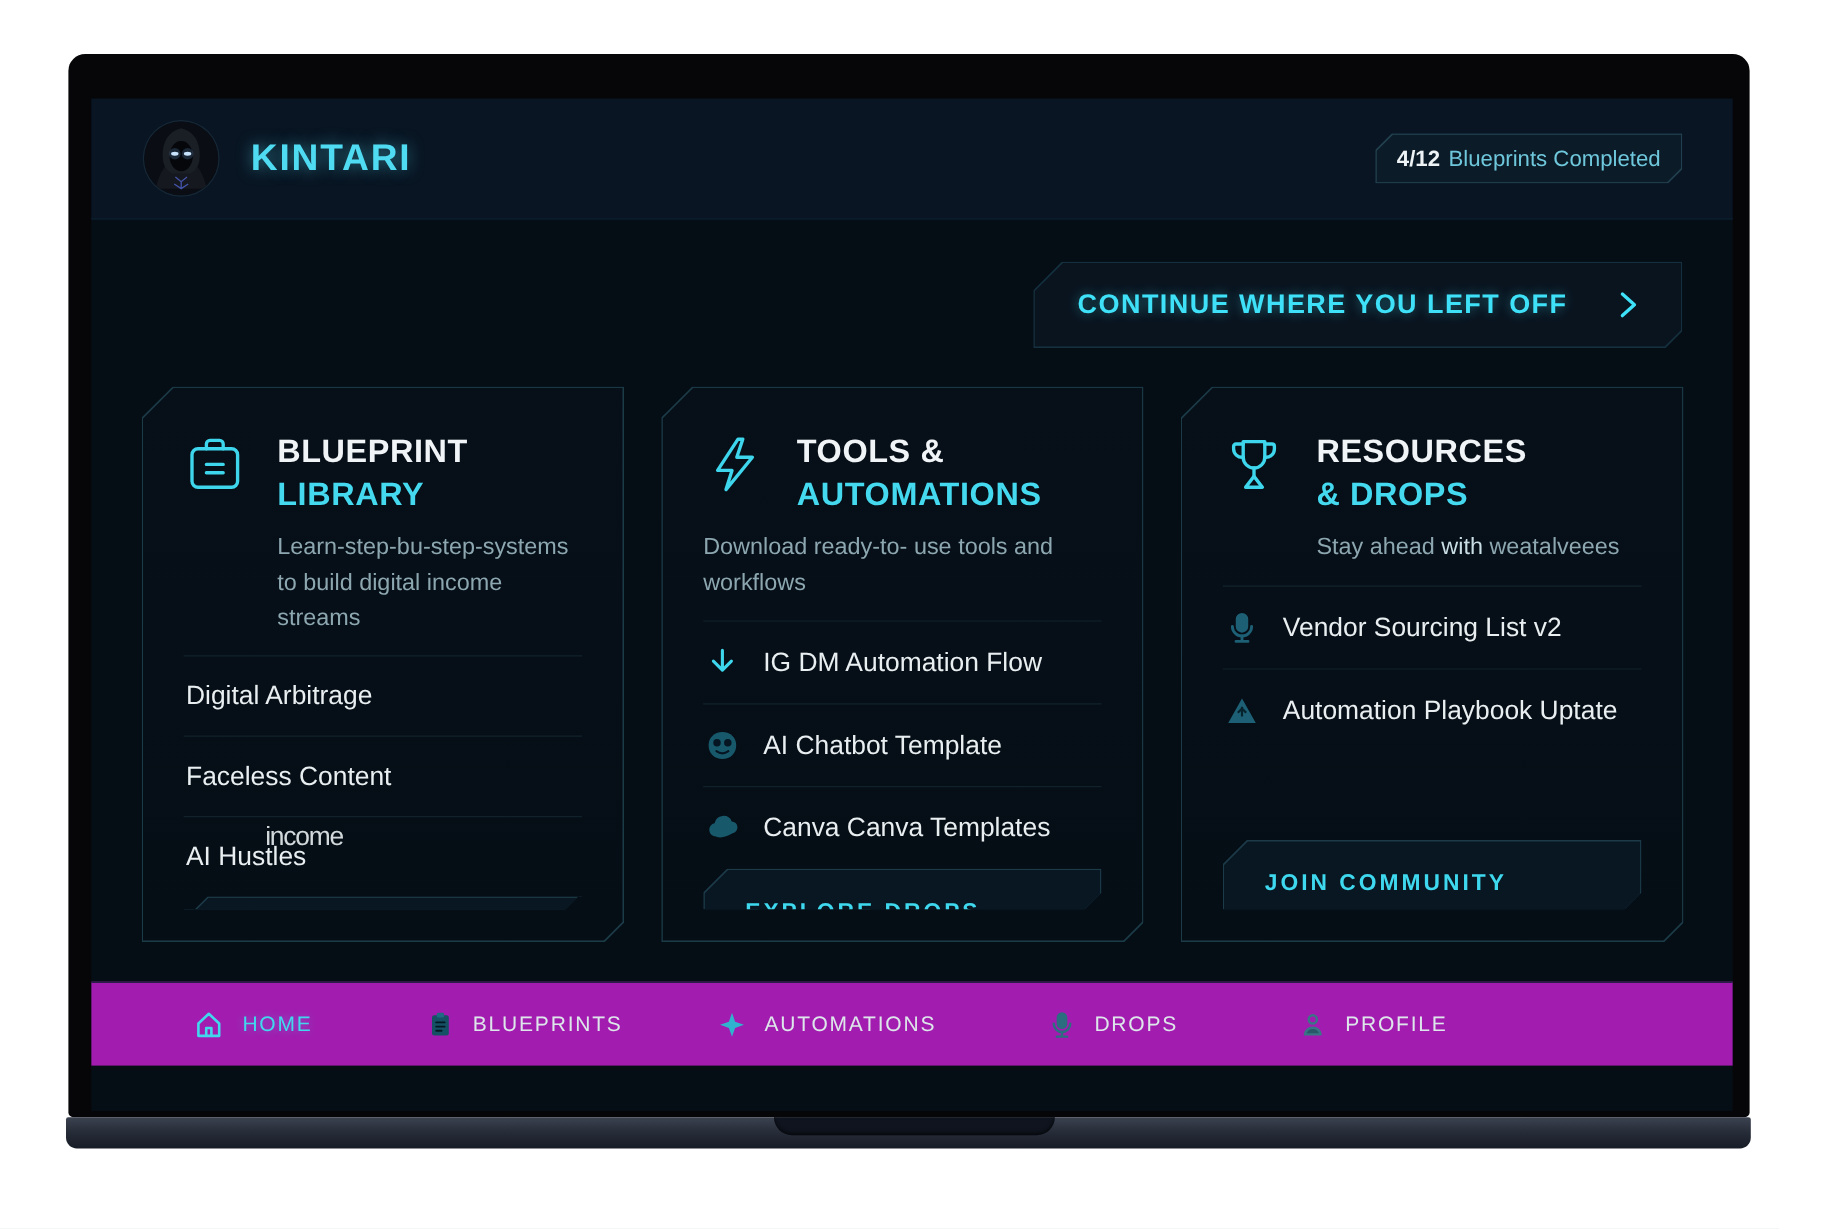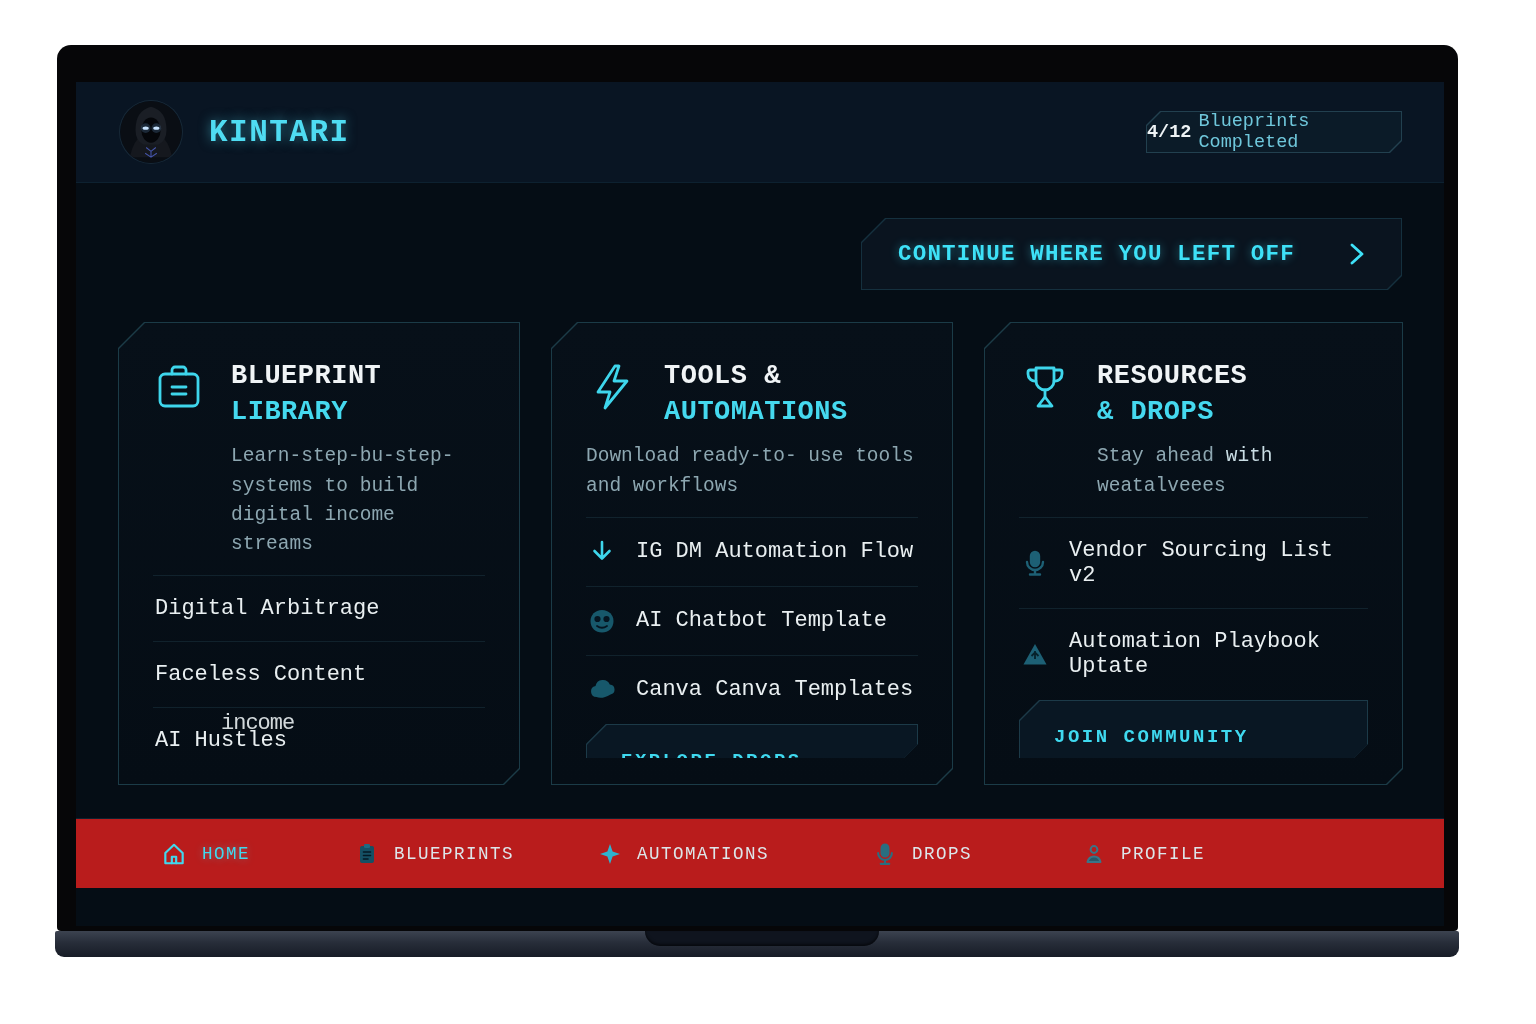--- a/index.html
+++ b/index.html
@@ -1,17 +1,17 @@
 <!DOCTYPE html>
 <html><head>
 <meta charset="utf-8">
 <style>
   * { margin:0; padding:0; box-sizing:border-box; }
   html,body { width:1536px; height:1024px; background:#ffffff; font-family:"Liberation Sans", sans-serif; overflow:hidden; }
-  .stage { position:relative; width:1536px; height:1024px;font-family:Liberation Mono, monospace; }
+  .stage { position:relative; width:1536px; height:1024px; }
 
   
   .laptop-frame { position:absolute; left:57px; top:45px; width:1401px; height:886px;
     background:#060608; border-radius:14px 14px 4px 4px; }
   .laptop-base { position:absolute; left:55px; top:931px; width:1404px; height:26px;
     background:linear-gradient(180deg,#3c4350 0%,#272d39 45%,#171c26 100%);
     border-radius:2px 2px 9px 9px; }
   .base-notch { position:absolute; left:590px; top:0; width:234px; height:15px;
     background:#0f141e; border-radius:0 0 16px 16px; box-shadow:inset 0 -2px 3px rgba(0,0,0,.55); }
 
@@ -68,21 +68,21 @@
   .ghost-wrap { position:relative; }
   .ghost { position:absolute; left:68px; top:3px; filter:blur(.4px); opacity:.9; letter-spacing:-1px; }
   .new-badge { margin-left:auto; background:#0e2734; color:#49d7ee; font-size:15px;
     letter-spacing:1.5px; padding:7px 13px; border-radius:3px; font-weight:bold; }
   .card-btn { margin-top:auto; height:58px; --ch:20px; --ch2:14px; --bcol:#1c3a48; cursor:pointer; }
   .card-btn .cut-inner { background:#091723; justify-content:center; }
   .card-btn .btn-label { color:#3fd9ef; font-size:19px; font-weight:bold; letter-spacing:2.5px; }
 
   
   .bottom-nav { position:absolute; left:0; top:736px; width:100%; height:70px;
-    background:#b91c1c; border-top:1px solid #0d2130; }
+    background:#a21caf; border-top:1px solid #0d2130; }
   .nav-item { position:absolute; top:0; height:100%; display:flex; align-items:center; gap:15px;
     font-size:17.5px; letter-spacing:1.5px; color:#dde6ea; font-weight:500; cursor:pointer; }
   .nav-item .nicon { display:flex; }
   .nav-item.active { color:#41d8ee; text-shadow:0 0 8px rgba(65,216,238,.4); }
   .n1{left:85px;} .n2{left:279px;} .n3{left:522px;} .n4{left:797px;} .n5{left:1006px;text-align:right;}
 </style>
 </head>
 <body>
 
 <div class="stage">

